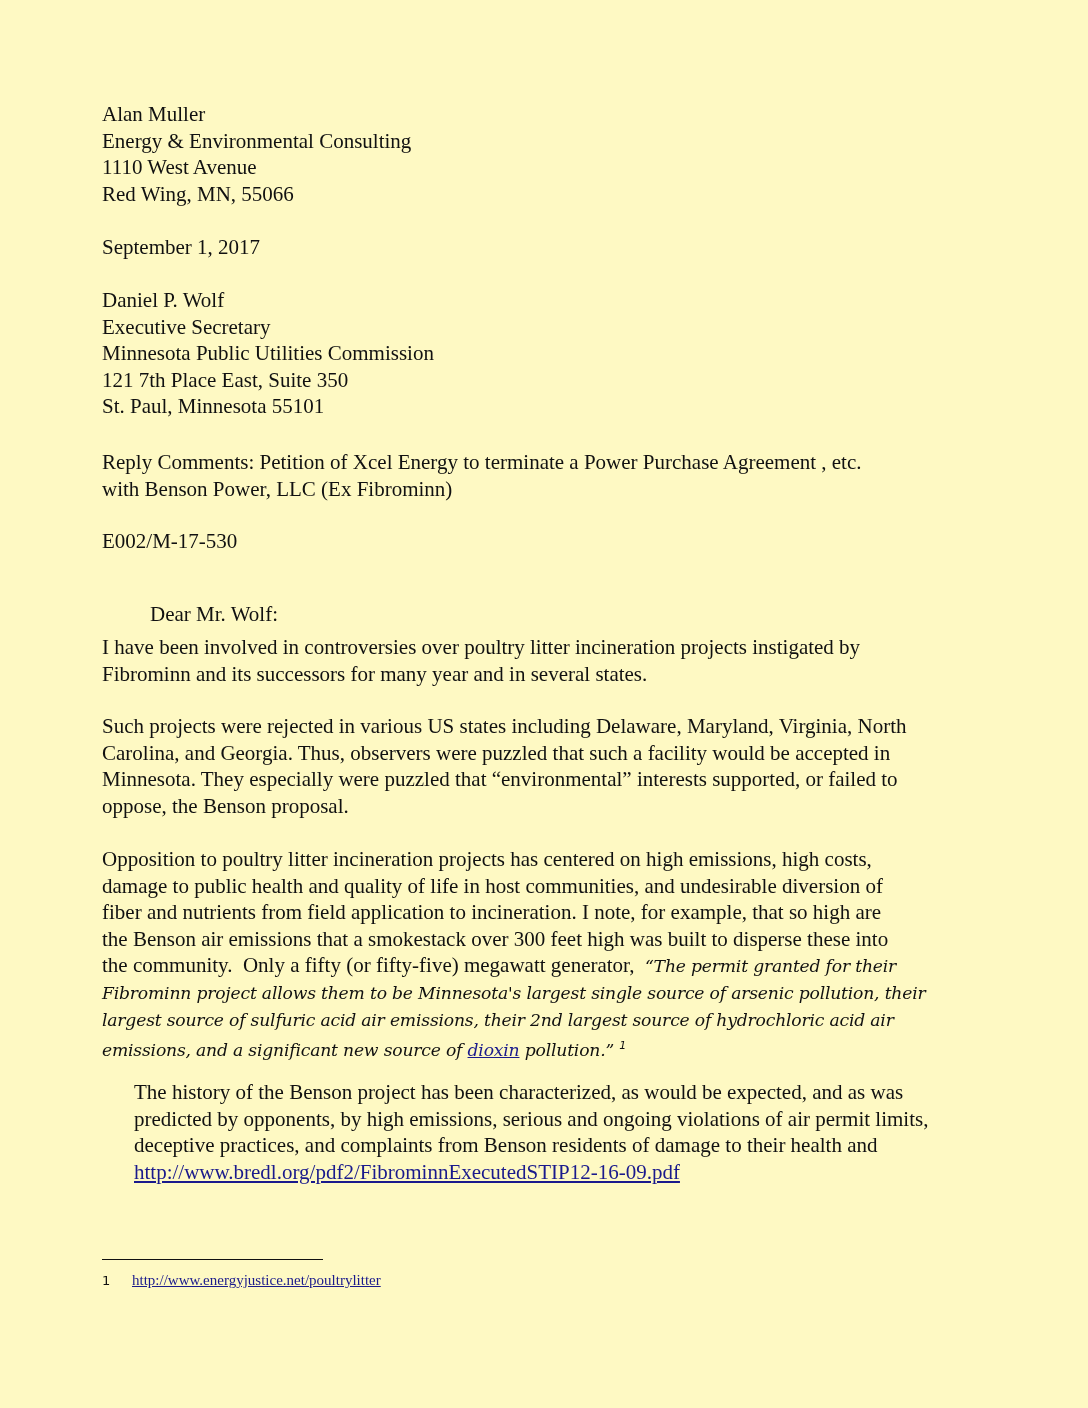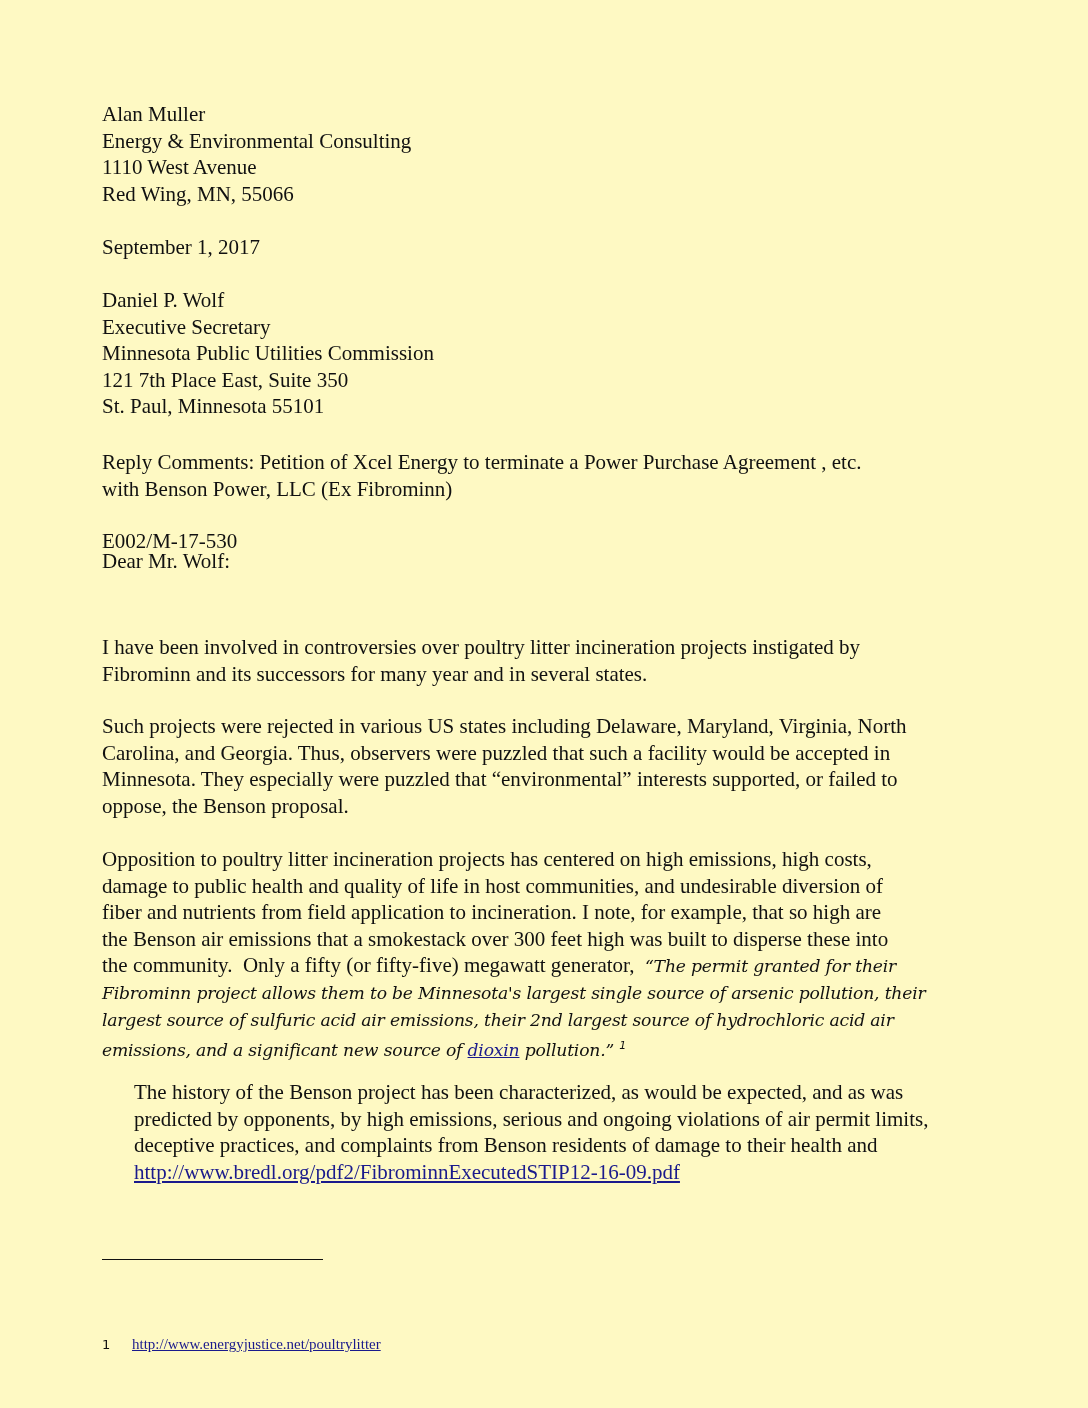--- a/index.html
+++ b/index.html
@@ -5,21 +5,21 @@
   html, body { margin: 0; padding: 0; background: #ffffff; }
   body { width: 1088px; height: 1408px; position: relative; overflow: hidden; }
   .page { position: absolute; left: 0; top: 0; width: 1088px; height: 1408px; background: #fef9c3; }
   .text { position: absolute; left: 102px; font-family: Liberation Serif, serif; font-size: 21px; color: #111; white-space: nowrap; line-height: 26.6px; }
   .block { position: absolute; left: 102px; font-family: "Liberation Serif", serif; font-size: 21px; color: #111; line-height: 26.6px; }
   .block .ln { display: block; white-space: nowrap; }
   .quote { font-family: "DejaVu Serif", serif; font-style: italic; font-size: 17.2px; letter-spacing: -0.2px; }
   a.link { color: #1a1a8c; text-decoration: underline; }
   .sup { font-size: 11px; vertical-align: super; font-family: "DejaVu Sans", sans-serif; font-style: italic; }
   .fn-rule { position: absolute; left: 102px; top: 1259px; width: 221px; height: 0; border-top: 1.5px solid #111; }
-  .footnote { position: absolute; left: 102px; top: 1336px; font-family: "Liberation Serif", serif; font-size: 15px; color: #111; white-space: nowrap; }
+  .footnote { position: absolute; left: 102px; top: 1272px; font-family: "Liberation Serif", serif; font-size: 15px; color: #111; white-space: nowrap; }
   .footnote .num { display: inline-block; width: 30px; font-family: "DejaVu Sans", sans-serif; font-size: 13px; }
 </style>
 </head>
 <body>
 
 <div class="page">
 
   <div class="block" style="top:101px;">
     <span class="ln">Alan Muller</span>
     <span class="ln">Energy &amp; Environmental Consulting</span>
@@ -37,21 +37,21 @@
     <span class="ln">St. Paul, Minnesota 55101</span>
   </div>
 
   <div class="block" style="top:449px;">
     <span class="ln">Reply Comments:  Petition of Xcel Energy to terminate a Power Purchase Agreement , etc.</span>
     <span class="ln">with Benson Power, LLC (Ex Fibrominn)</span>
   </div>
 
   <div class="text" style="top:528px;">E002/M-17-530</div>
 
-  <div class="text" style="top:548px;">Dear Mr. Wolf:</div>
+  <div class="text" style="top:601px;margin-left:48px;">Dear Mr. Wolf:</div>
 
   <div class="block" style="top:634px;">
     <span class="ln">I have been involved in controversies over poultry litter incineration projects instigated by</span>
     <span class="ln">Fibrominn and its successors for many year and in several states.</span>
   </div>
 
   <div class="block" style="top:713px;">
     <span class="ln">Such projects were rejected in various US states including Delaware, Maryland, Virginia, North</span>
     <span class="ln">Carolina, and Georgia.  Thus, observers were puzzled that such a facility would be accepted in</span>
     <span class="ln">Minnesota.  They especially were puzzled that “environmental” interests supported, or failed to</span>

